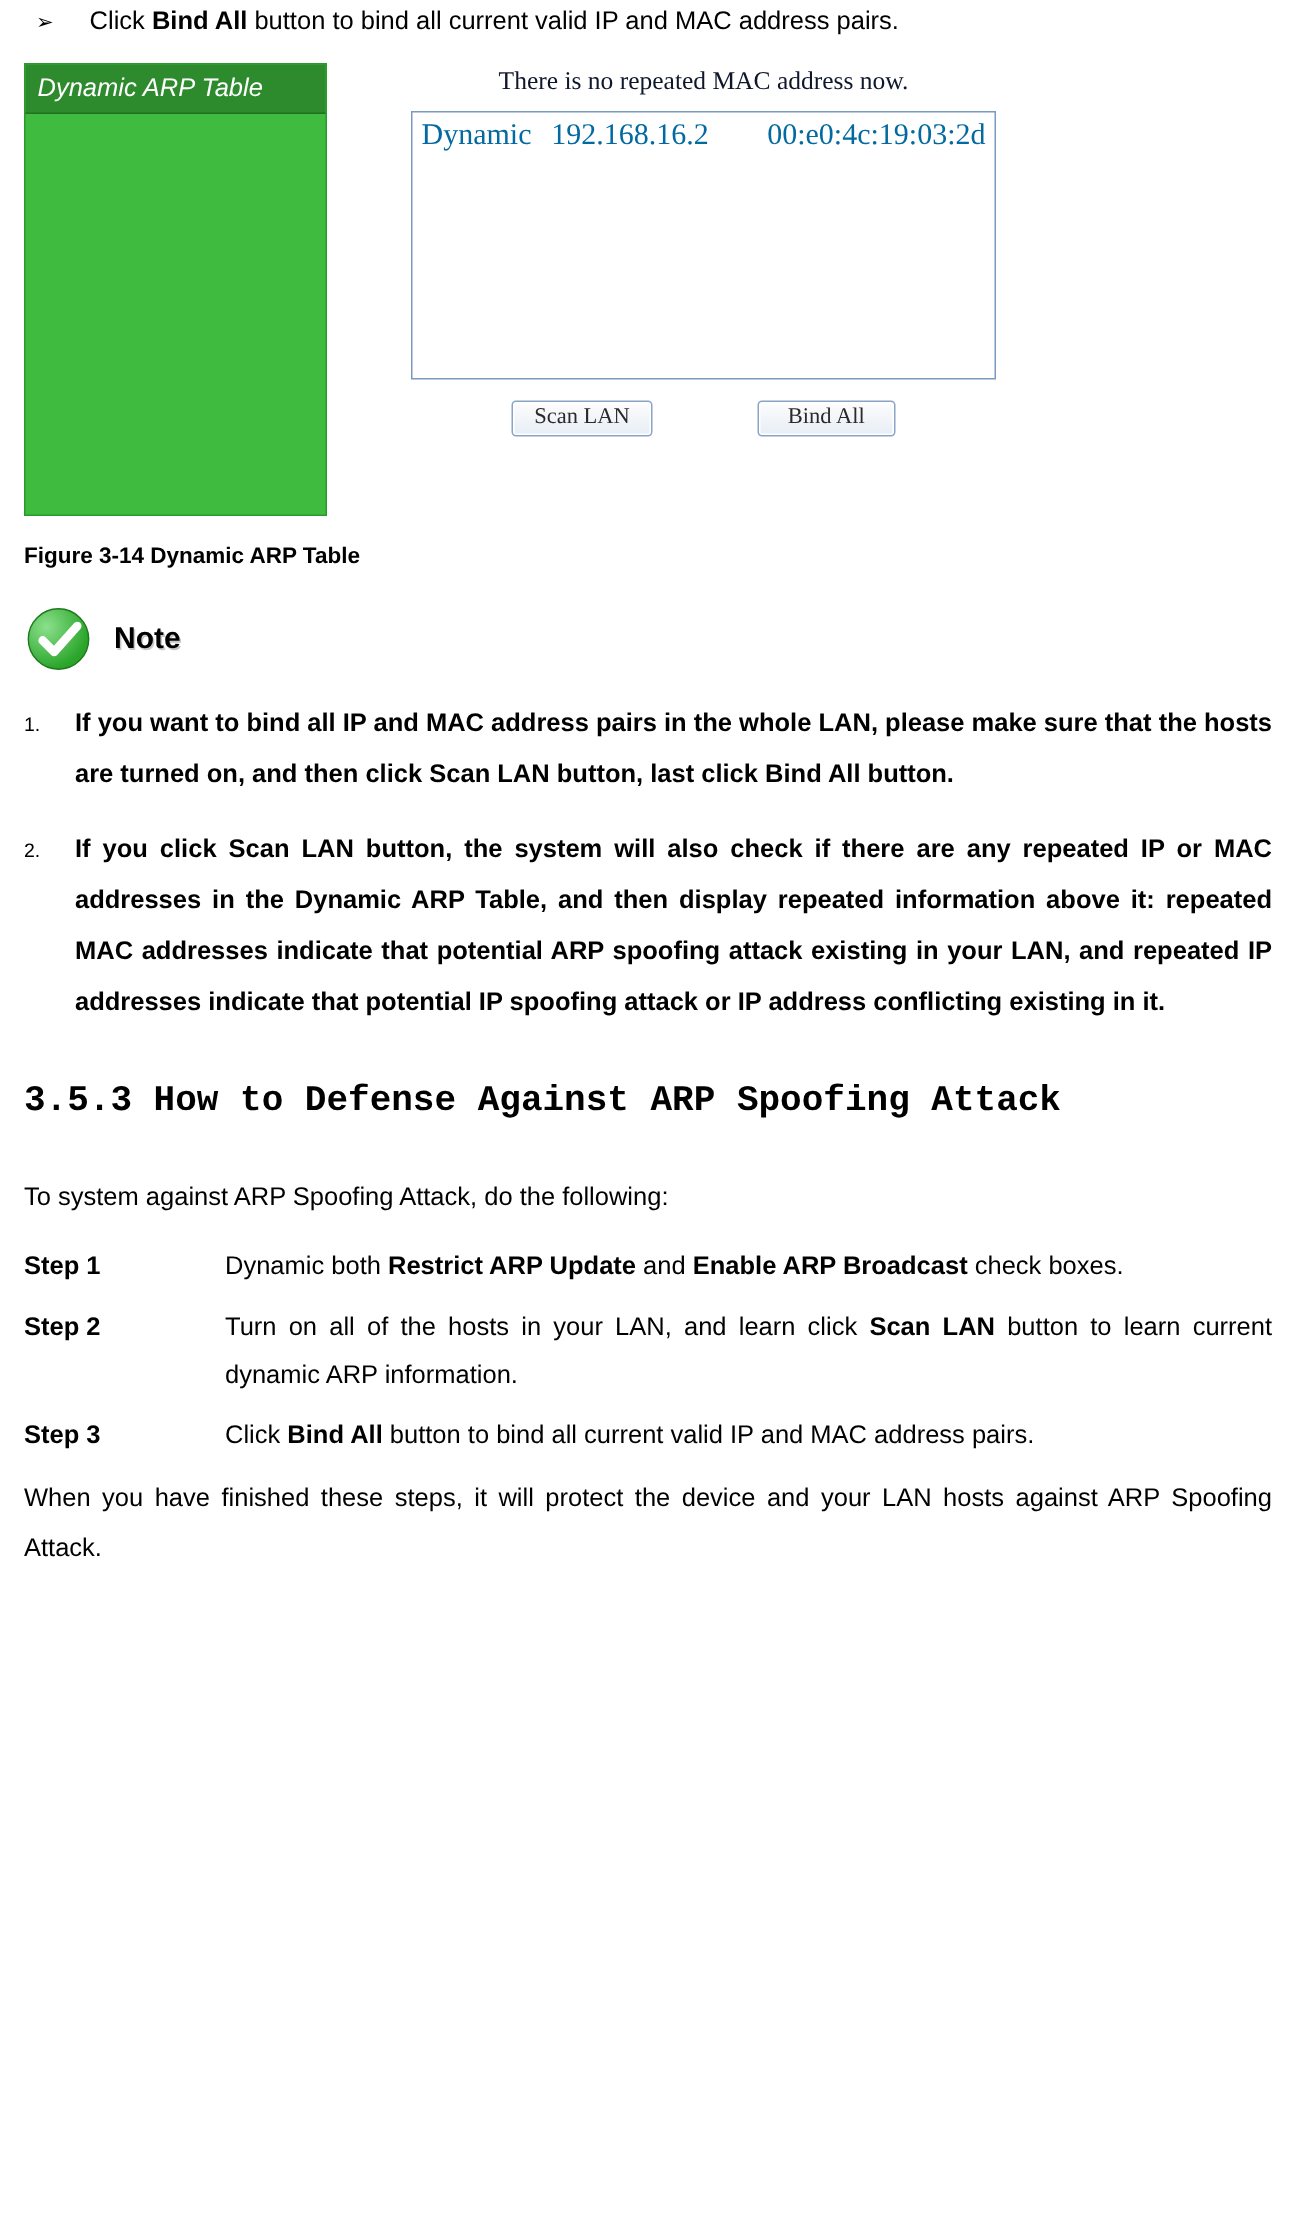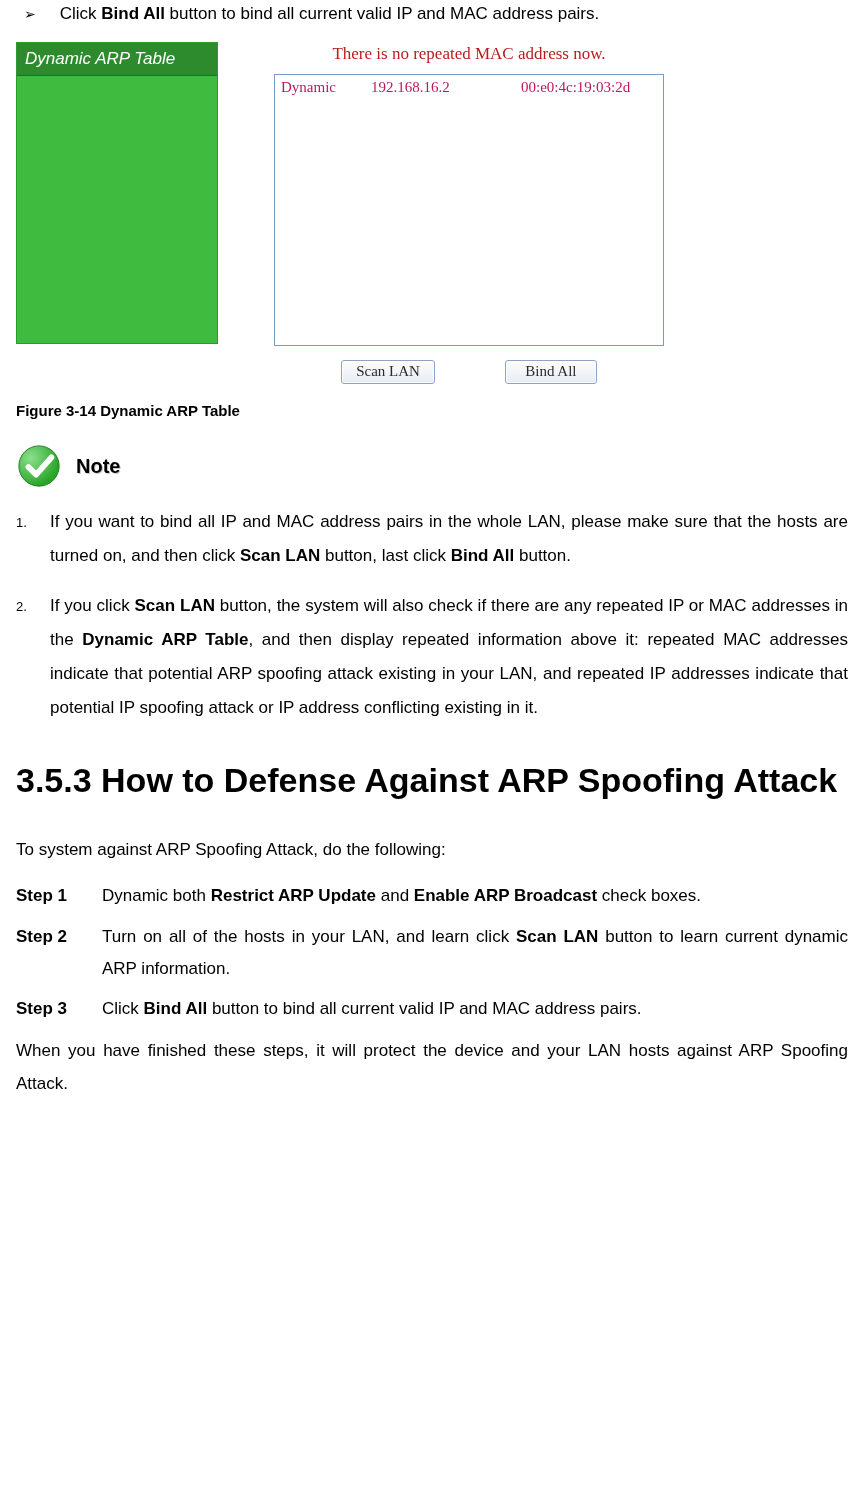--- a/index.html
+++ b/index.html
@@ -46,33 +46,33 @@
     padding: 6px 8px;
     border-bottom: 1px solid #237023;
   }
   .right-col {
     display: flex;
     flex-direction: column;
     align-items: center;
     gap: 10px;
   }
   .status-msg {
-    color: #b91c1c;
+    color: #0f172a;
     font-family: "Georgia", serif;
     font-size: 17px;
     margin-top: 2px;
   }
   .listbox {
     width: 390px;
-    height: 272px;
+    height: 179px;
     border: 1px solid #7a9ac0;
     background: #fff;
     font-family: "Georgia", serif;
-    font-size: 15px;
-    color: #be185d;
+    font-size: 20px;
+    color: #0369a1;
     padding: 4px 6px;
     box-sizing: border-box;
   }
   .listbox .row {
     display: flex;
   }
   .listbox .c1 { width: 90px; }
   .listbox .c2 { width: 150px; }
   .listbox .c3 { flex: 1; }
   .btn-row {
@@ -124,37 +124,39 @@
     line-height: 2.0;
     text-align: justify;
     margin-bottom: 16px;
   }
   .ol .num {
     width: 34px;
     flex: 0 0 34px;
     font-size: 13px;
     padding-top: 5px;
   }
-  .ol .body { flex: 1; }
+  .ol .body { flex: 1; font-weight: bold; }
   .h-sec {
-    font-size: 34px;
+    font-size: 24px;
     font-weight: bold;
     margin: 36px 0 34px 0;
+    font-family: Liberation Mono, monospace;
   }
   .para {
     font-size: 17px;
     line-height: 1.9;
     margin: 0 0 14px 0;
     text-align: justify;
   }
   .step-block {
     display: flex;
     font-size: 17px;
     line-height: 1.9;
     margin-bottom: 8px;
+    gap: 48px;
   }
   .step-label {
     width: 86px;
     flex: 0 0 86px;
     font-weight: bold;
   }
   .step-body {
     flex: 1;
     text-align: justify;
   }

